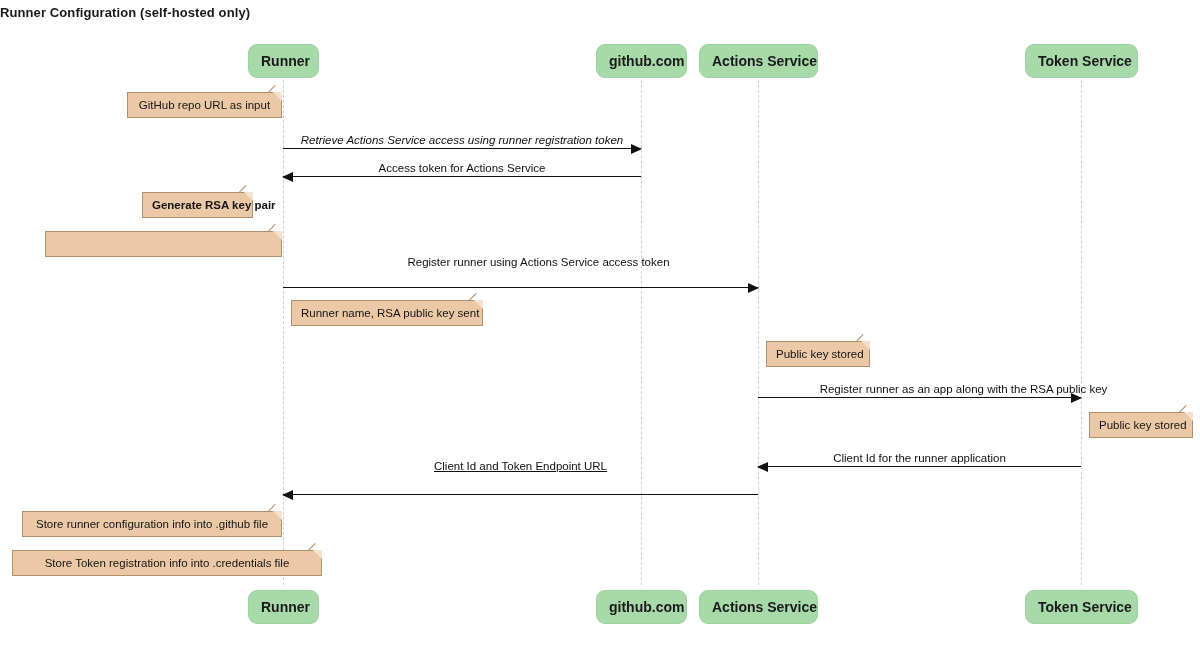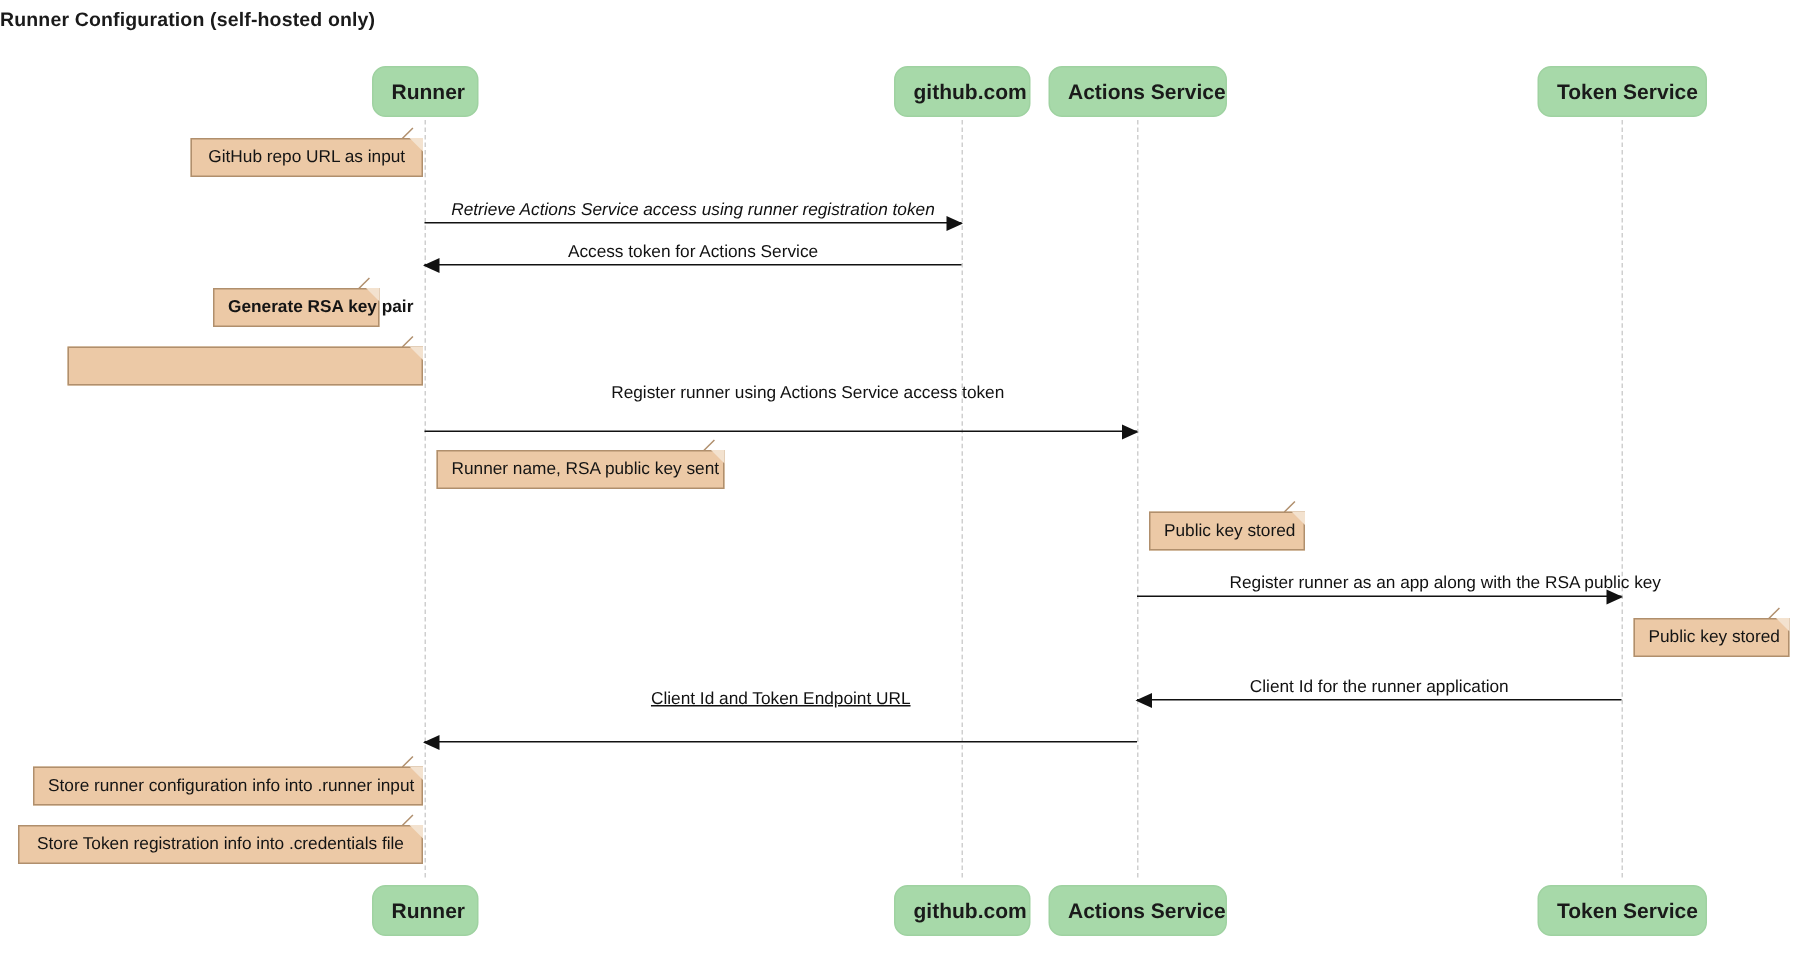--- a/index.html
+++ b/index.html
@@ -202,22 +202,22 @@
         <span class="note-text">Public key stored</span>
       </div>
       <div class="note" style="left: 1089px; top: 412px; width: 104px;">
         <span class="fold"></span>
         <span class="fold-edge"></span>
         <span class="note-text">Public key stored</span>
       </div>
       <div class="note" style="left: 22px; top: 511px; width: 260px;">
         <span class="fold"></span>
         <span class="fold-edge"></span>
-        <span class="note-text">Store runner configuration info into .runner input</span>
-      </div>
-      <div class="note" style="left: 12px; top: 550px; width: 270px;">
+        <span class="note-text">Store runner configuration info into .github file</span>
+      </div>
+      <div class="note" style="left: 12px; top: 550px; width: 310px;">
         <span class="fold"></span>
         <span class="fold-edge"></span>
         <span class="note-text">Store Token registration info into .credentials file</span>
       </div>
     </div>
 
 </div>
 
 </body></html>

